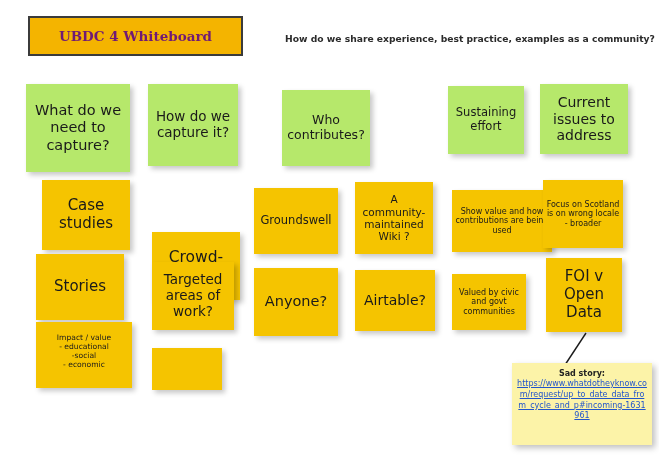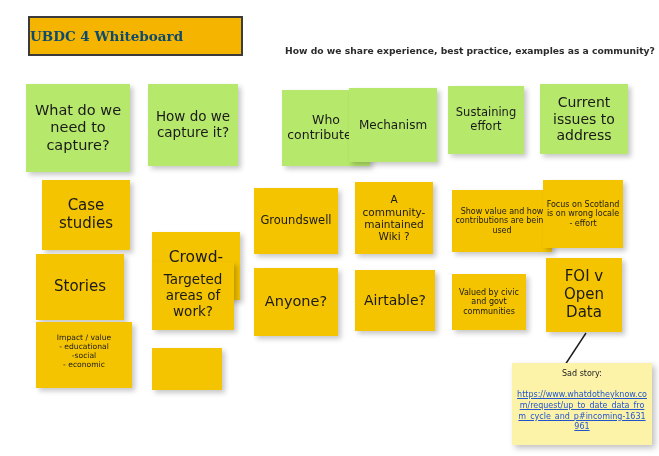--- a/index.html
+++ b/index.html
@@ -33,44 +33,44 @@
   .note span { display: block; width: 100%; }
   .green { background: #b6e86b; }
   .yellow { background: #f5c400; }
 
   .title-box {
     position: absolute;
     background: #f4b400;
     border: 2px solid #3b3b3b;
     display: flex;
     align-items: center;
-    justify-content: flex-start;
+    justify-content: center;
     font-weight: bold;
-    color: #0c4a6e;
+    color: #701a75;
     font-family: "DejaVu Serif", serif;
   }
   .header-q {
     position: absolute;
     font-weight: bold;
     color: #2b2b2b;
     white-space: nowrap;
-    margin-top: 12px;
   }
   .link-note {
     position: absolute;
     background: #fcf3a8;
     box-shadow: 3px 3px 6px rgba(0,0,0,0.25);
     padding: 6px 5px 8px 5px;
     text-align: center;
     color: #222;
   }
   .link-note .sad {
     display: block;
     color: #222;
-    margin-bottom: 12px;
+    margin-bottom: 1px;
+    font-weight: bold;
   }
   .link-note a,
   .link-note .url {
     color: #2255cc;
     text-decoration: underline;
     word-break: break-all;
     display: block;
     line-height: 1.35;
   }
   svg.arrow { position: absolute; left: 0; top: 0; width: 659px; height: 456px; pointer-events: none; }
@@ -118,23 +118,20 @@
   <div class="note green" style="left:254px; top:90px; width:88px; height:76px; font-size:12.5px;margin-left:28px;">
     <span>Who contributes?</span>
   </div>
   <div class="note yellow" style="left:254px; top:188px; width:84px; height:66px; font-size:11.5px;">
     <span>Groundswell</span>
   </div>
   <div class="note yellow" style="left:254px; top:268px; width:84px; height:68px; font-size:14.5px;">
     <span>Anyone?</span>
   </div>
 
-  <div class="note green" style="left:349px; top:88px; width:88px; height:74px; font-size:12px;">
-    <span>Mechanism</span>
-  </div>
   <div class="note yellow" style="left:355px; top:182px; width:78px; height:72px; font-size:10.5px;">
     <span>A community-maintained Wiki ?</span>
   </div>
   <div class="note yellow" style="left:355px; top:270px; width:80px; height:61px; font-size:14px;">
     <span>Airtable?</span>
   </div>
 
   <div class="note green" style="left:448px; top:86px; width:76px; height:68px; font-size:11.5px;">
     <span>Sustaining effort</span>
   </div>
@@ -142,21 +139,21 @@
     <span>Show value and how contributions are being used</span>
   </div>
   <div class="note yellow" style="left:452px; top:274px; width:74px; height:56px; font-size:8px;">
     <span>Valued by civic and govt communities</span>
   </div>
 
   <div class="note green" style="left:540px; top:84px; width:88px; height:70px; font-size:14px;">
     <span>Current issues to address</span>
   </div>
   <div class="note yellow" style="left:543px; top:180px; width:80px; height:68px; font-size:8px;">
-    <span>Focus on Scotland is on wrong locale - effort</span>
+    <span>Focus on Scotland is on wrong locale - broader</span>
   </div>
   <div class="note yellow" style="left:546px; top:258px; width:76px; height:74px; font-size:15px;">
     <span>FOI  v Open Data</span>
   </div>
 
   <svg class="arrow" viewBox="0 0 659 456">
     <line x1="586" y1="333" x2="561" y2="371" stroke="#1a1a1a" stroke-width="1.4"></line>
     <polygon points="560,374 557,363 566,367" fill="#1a1a1a"></polygon>
   </svg>
 

